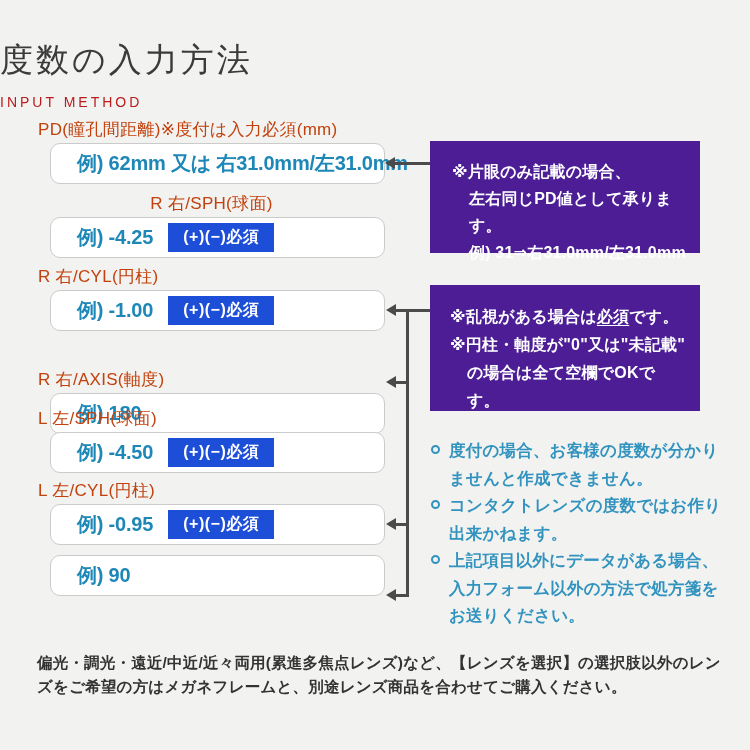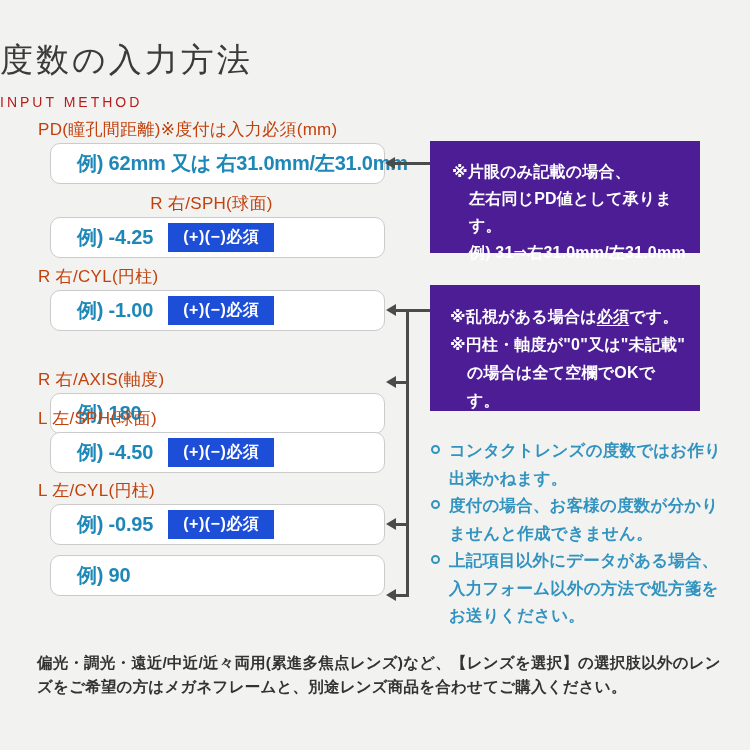--- a/index.html
+++ b/index.html
@@ -138,25 +138,25 @@
 
   <div class="callout callout-2">
     <div><span>※乱視がある場合は</span><u>必須</u><span>です。</span></div>
     <div>※円柱・軸度が"0"又は"未記載"</div>
     <div class="indent">の場合は全て空欄でOKです。</div>
   </div>
 
   <div class="notes">
     <div class="note-item">
       <span class="note-bullet"></span>
-      <span class="note-text">コンタクトレンズの度数ではお作り出来かねます。</span>
+      <span class="note-text">度付の場合、お客様の度数が分かりませんと作成できません。</span>
     </div>
     <div class="note-item">
       <span class="note-bullet"></span>
-      <span class="note-text">度付の場合、お客様の度数が分かりませんと作成できません。</span>
+      <span class="note-text">コンタクトレンズの度数ではお作り出来かねます。</span>
     </div>
     <div class="note-item">
       <span class="note-bullet"></span>
       <span class="note-text">上記項目以外にデータがある場合、入力フォーム以外の方法で処方箋をお送りください。</span>
     </div>
   </div>
 
   <div class="footer">偏光・調光・遠近/中近/近々両用(累進多焦点レンズ)など、【レンズを選択】の選択肢以外のレンズをご希望の方はメガネフレームと、別途レンズ商品を合わせてご購入ください。</div>
 
 </div>

